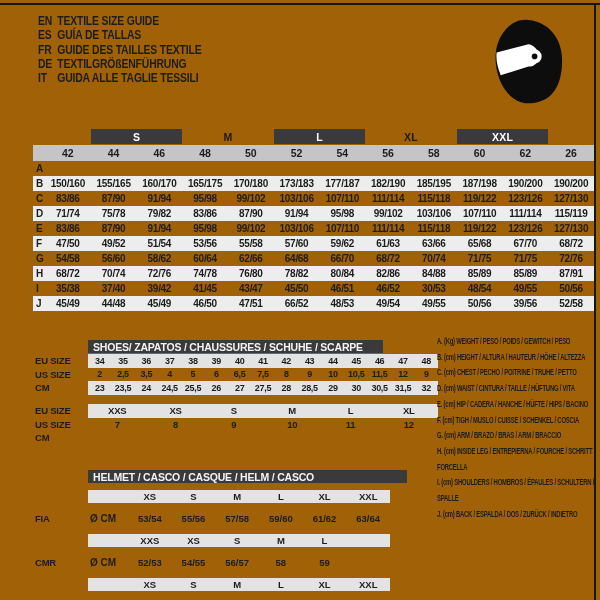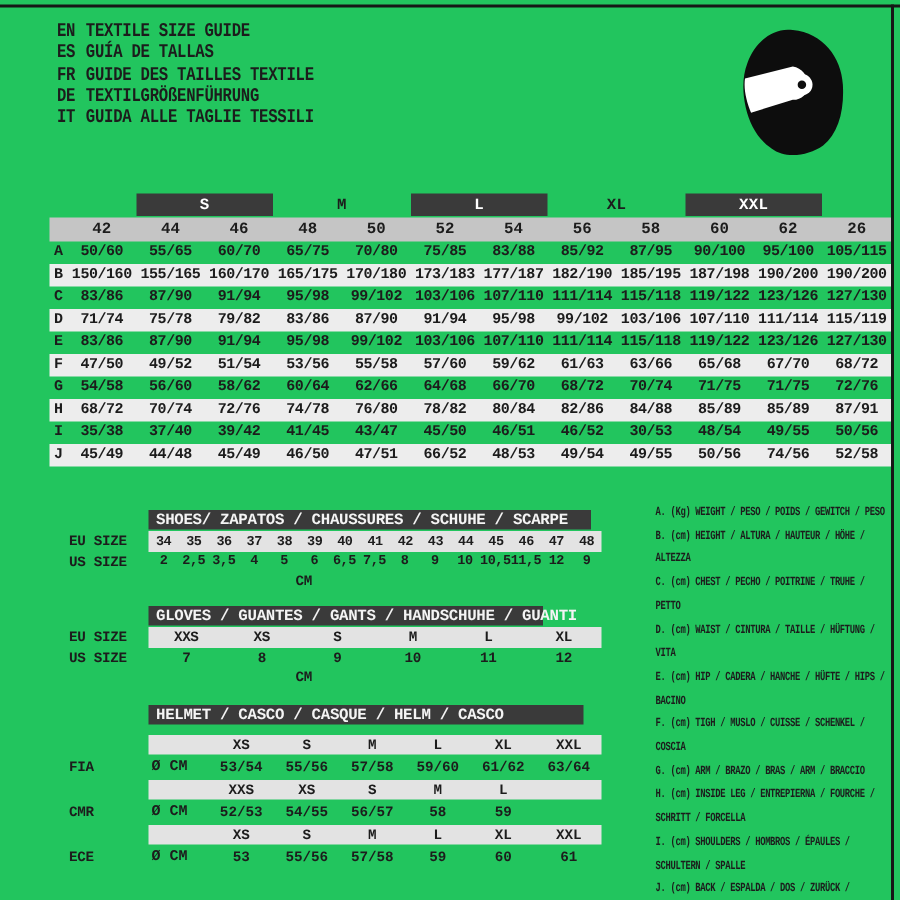--- a/index.html
+++ b/index.html
@@ -1,18 +1,18 @@
 <!DOCTYPE html>
 <html><head>
 <meta charset="utf-8">
 <style>
   * { box-sizing: border-box; margin: 0; padding: 0; }
   html,body { width:600px; height:600px; background:#fff; }
   body { font-family:"Liberation Sans","DejaVu Sans",sans-serif; color:#1c1c1c; overflow:hidden; }
-  .page { position:relative; width:600px; height:600px; background:#22c55e;font-family:Liberation Mono, monospace; }
+  .page { position:relative; width:600px; height:600px; background:#a16207; }
 
   .border-top { position:absolute; left:0; top:3px; width:600px; height:2px; background:#161616; }
   .border-right { position:absolute; left:594px; top:3px; width:2px; height:597px; background:#161616; }
 
   
   .lang-block { position:absolute; left:38px; top:14px; width:420px; transform:scaleX(.8); transform-origin:0 0; }
   .lang-row { display:flex; line-height:14.3px; font-size:13px; font-weight:700; letter-spacing:-0.2px; }
   .lang-code { width:24px; flex:none; }
 
   
@@ -32,41 +32,41 @@
   .group-bar[data-style="plain"] { background:transparent; color:#1c1c1c; }
   .num-row { display:flex; height:16px; background:#c5c5c5; align-items:center; }
   .row-label { width:12px; flex:none; font-size:10px; font-weight:700; padding-left:3px; }
   .cells { display:flex; flex:1; }
   .cell { flex:1; text-align:center; font-size:10px; font-weight:700; letter-spacing:-0.3px; white-space:nowrap; }
   .num-row .cell { font-size:10.5px; letter-spacing:0; }
   .data-row { display:flex; height:15px; align-items:center; }
   .data-row[data-shaded="true"] { background:#ededed; }
 
   
-  .sub-table { position:absolute; left:46px; }
+  .sub-table { position:absolute; left:35px; }
   .shoes-pos { top:340px; }
   .gloves-pos { top:404px; }
   .helmet-pos { top:470px; }
   .bar-row { display:flex; height:13px; margin-bottom:1px; }
   .helmet-pos .bar-row { margin-bottom:7px; }
   .side-label { width:53px; flex:none; font-size:9.5px; font-weight:700; display:flex; align-items:center; letter-spacing:-0.2px; }
   .bar { background:#3a3a3a; color:#f4f4f4; font-size:10.5px; font-weight:700; display:flex;
          align-items:center; padding-left:5px; letter-spacing:-0.2px; white-space:nowrap; }
   .shoes-bar { width:295px; }
   .gloves-bar { width:263px; }
-  .helmet-bar { width:290px; }
-  .s-row { display:flex; height:13.5px;justify-content:center; }
-  .s-table { width:302px; display:flex; align-items:center; }
+  .helmet-bar { width:319px; }
+  .s-row { display:flex; height:13.5px; }
+  .s-table { width:350px; display:flex; align-items:center; }
   .s-table[data-tone="gray"] { background:#e3e3e3; }
   .s-cells { display:flex; width:100%; }
   .s-cell { flex:1; text-align:center; font-size:9px; font-weight:700; letter-spacing:-0.3px; white-space:nowrap; }
   .gloves-pos .s-cell { font-size:9.5px; }
 
   .h-row { display:flex; height:13px; }
-  .h-row.value-row { height:17px; }
+  .h-row.value-row { height:31px; }
   .h-table { width:302px; display:flex; align-items:center; }
   .h-table.gray { background:#e3e3e3; }
   .h-unit-cell { width:40px; flex:none; font-size:10px; font-weight:700; padding-left:2px; white-space:nowrap; }
   .h-cells { display:flex; flex:1; }
   .h-cell { flex:1; text-align:center; font-size:9.5px; font-weight:700; white-space:nowrap; }
 
   
   .legend { position:absolute; left:437px; top:334px; width:224px; transform:scaleX(.71); transform-origin:0 0; }
   .legend-item { font-size:8.3px; font-weight:700; line-height:15.7px; letter-spacing:-0.3px; }
 </style>
@@ -151,35 +151,20 @@
           <div class="cell">60</div>
           <div class="cell">62</div>
           <div class="cell">26</div>
         </div>
     </div>
 
     <div>
 
     <div class="data-row">
         <div class="row-label">A</div>
-        <div class="cells">
-
-        <div class="cell">50/60</div>
-            <div class="cell">55/65</div>
-            <div class="cell">60/70</div>
-            <div class="cell">65/75</div>
-            <div class="cell">70/80</div>
-            <div class="cell">75/85</div>
-            <div class="cell">83/88</div>
-            <div class="cell">85/92</div>
-            <div class="cell">87/95</div>
-            <div class="cell">90/100</div>
-            <div class="cell">95/100</div>
-            <div class="cell">105/115</div>
-          </div>
       </div>
         <div class="data-row" data-shaded="true">
         <div class="row-label">B</div>
         <div class="cells">
 
         <div class="cell">150/160</div>
             <div class="cell">155/165</div>
             <div class="cell">160/170</div>
             <div class="cell">165/175</div>
             <div class="cell">170/180</div>
@@ -325,21 +310,21 @@
         <div class="cell">45/49</div>
             <div class="cell">44/48</div>
             <div class="cell">45/49</div>
             <div class="cell">46/50</div>
             <div class="cell">47/51</div>
             <div class="cell">66/52</div>
             <div class="cell">48/53</div>
             <div class="cell">49/54</div>
             <div class="cell">49/55</div>
             <div class="cell">50/56</div>
-            <div class="cell">74/56</div>
+            <div class="cell">39/56</div>
             <div class="cell">52/58</div>
           </div>
       </div>
       </div>
   </div>
 
   <div class="sub-table shoes-pos">
     <div class="bar-row">
       <div class="side-label"></div>
       <div class="bar shoes-bar">SHOES/ ZAPATOS / CHAUSSURES / SCHUHE / SCARPE</div>
@@ -387,29 +372,45 @@
               <div class="s-cell">10</div>
               <div class="s-cell">10,5</div>
               <div class="s-cell">11,5</div>
               <div class="s-cell">12</div>
               <div class="s-cell">9</div>
             </div>
         </div>
       </div>
         <div class="s-row">
         <div class="side-label">CM</div>
+        <div class="s-table" data-tone="gray">
+          <div class="s-cells">
+
+          <div class="s-cell">23</div>
+              <div class="s-cell">23,5</div>
+              <div class="s-cell">24</div>
+              <div class="s-cell">24,5</div>
+              <div class="s-cell">25,5</div>
+              <div class="s-cell">26</div>
+              <div class="s-cell">27</div>
+              <div class="s-cell">27,5</div>
+              <div class="s-cell">28</div>
+              <div class="s-cell">28,5</div>
+              <div class="s-cell">29</div>
+              <div class="s-cell">30</div>
+              <div class="s-cell">30,5</div>
+              <div class="s-cell">31,5</div>
+              <div class="s-cell">32</div>
+            </div>
+        </div>
       </div>
       </div>
   </div>
 
   <div class="sub-table gloves-pos">
-    <div class="bar-row">
-      <div class="side-label"></div>
-      <div class="bar gloves-bar">GLOVES / GUANTES / GANTS / HANDSCHUHE / GUANTI</div>
-    </div>
     <div>
 
     <div class="s-row">
         <div class="side-label">EU SIZE</div>
         <div class="s-table" data-tone="gray">
           <div class="s-cells">
 
           <div class="s-cell">XXS</div>
               <div class="s-cell">XS</div>
               <div class="s-cell">S</div>

